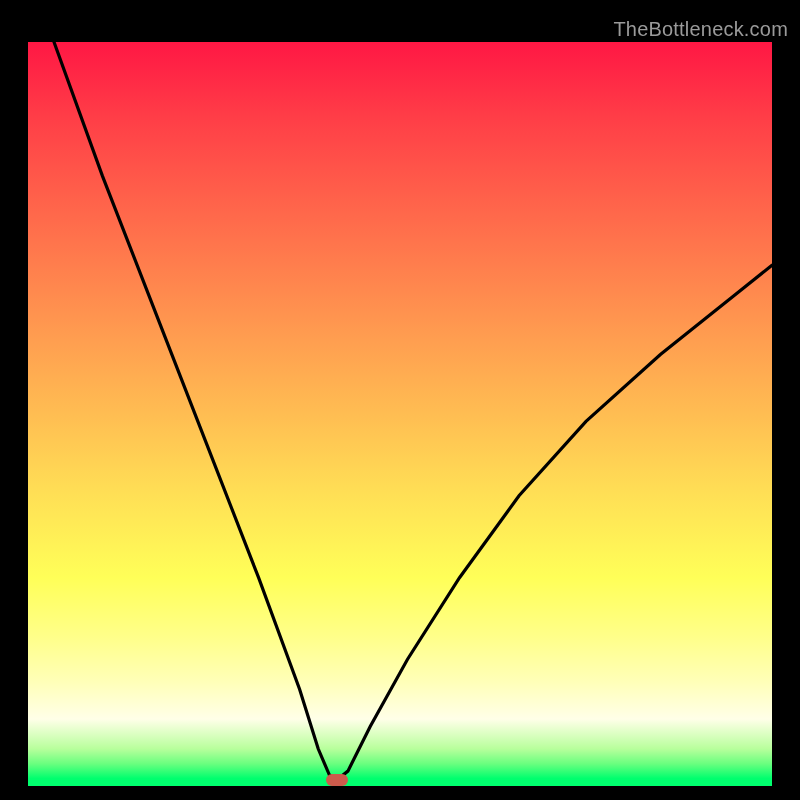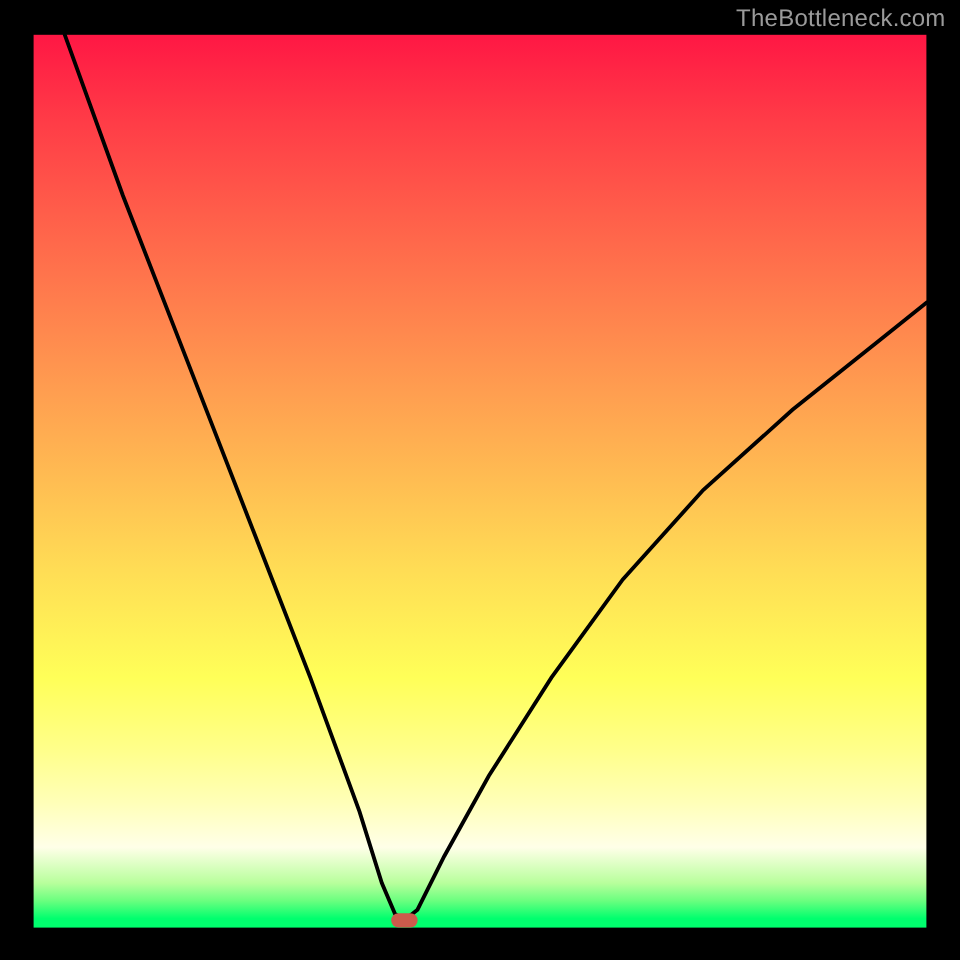--- a/index.html
+++ b/index.html
@@ -5,21 +5,21 @@
   * { margin: 0; padding: 0; box-sizing: border-box; }
   body {
     width: 800px;
     height: 800px;
     background: #000;
     position: relative;
     font-family: Arial, sans-serif;
   }
   .chart-container {
     position: absolute;
-    top: 1px;
+    top: 14px;
     left: 0;
     width: 800px;
     height: 640px;
   }
   .plot-bg {
     position: absolute;
     top: 28px;
     left: 28px;
     width: 744px;
     height: 744px;

